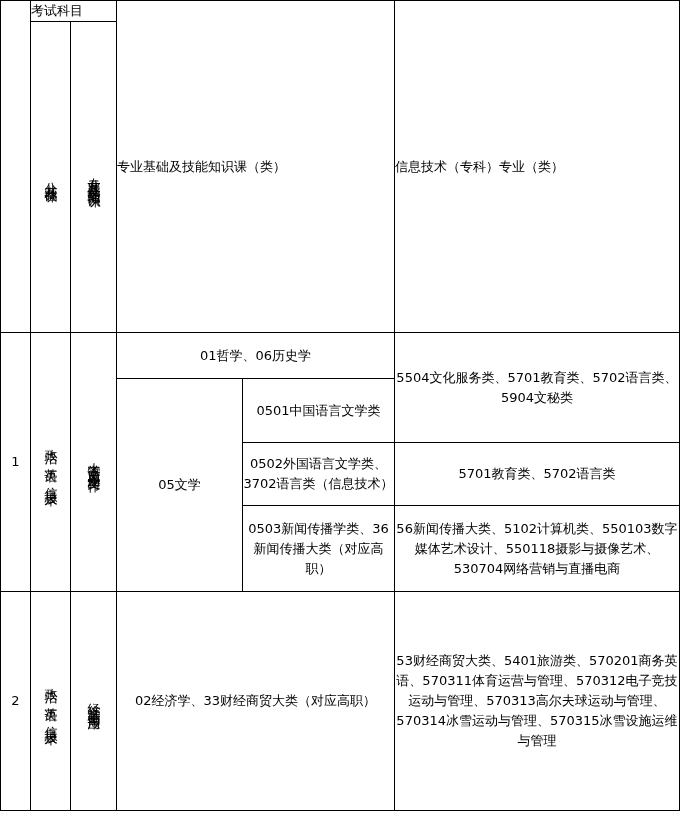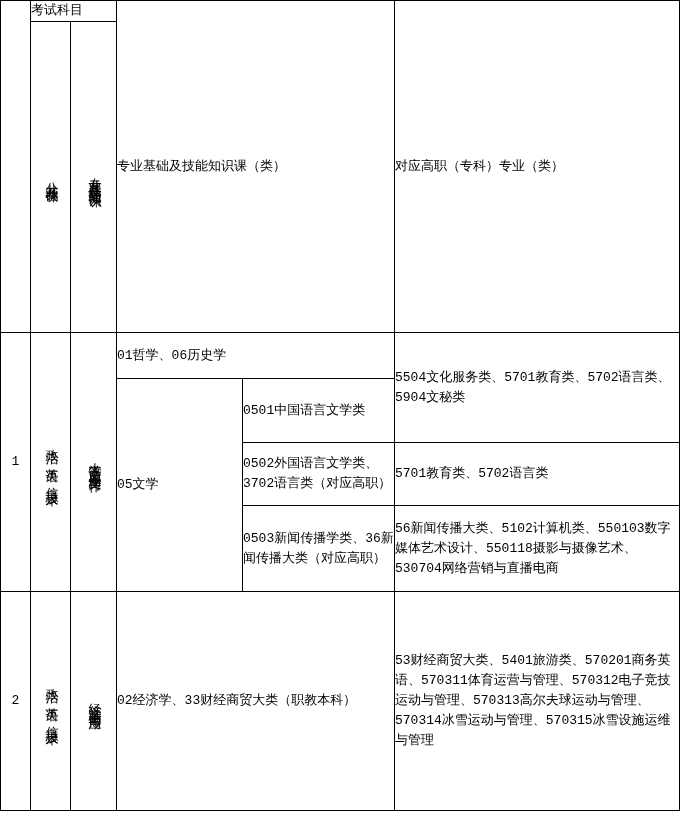--- a/index.html
+++ b/index.html
@@ -12,21 +12,20 @@
     background: #ffffff;
     font-family: "DejaVu Sans", "Liberation Sans", sans-serif;
     color: #000000;
     overflow: hidden;
   }
   table.exam-table {
     border-collapse: collapse;
     table-layout: fixed;
     width: 596px;
     margin: 0;
-    font-family: Liberation Mono, monospace;
   }
   table.exam-table td {
     border: 1px solid #000000;
     vertical-align: middle;
     padding: 0;
     font-size: 13px;
     line-height: 20px;
   }
   
   col.c-seq    { width: 30px; }
@@ -43,21 +42,21 @@
     line-height: 18px;
     margin: 0 auto;
     text-align: center;
     padding: 4px 0;
     font-size: 13px;
   }
   .cell-pad {
     padding: 7px 8px;
   }
   .mid-left {
-    text-align: left;
+    text-align: center;
   }
   .tall-head {
     height: 310px;
   }
   .nowrap-center {
     text-align: center;
     vertical-align: middle;
   }
   .vbox {
     display: flex;
@@ -77,21 +76,21 @@
     <col class="c-major">
     <col class="c-sub">
     <col class="c-voc">
   </colgroup>
   <tbody>
 
     <tr>
       <td rowspan="2" style="height:35px;"></td>
       <td colspan="2" class="cell-pad">考试科目</td>
       <td rowspan="2" colspan="2" class="cell-pad">专业基础及技能知识课（类）</td>
-      <td rowspan="2" class="cell-pad">对应高职（专科）专业（类）</td>
+      <td rowspan="2" class="cell-pad">信息技术（专科）专业（类）</td>
     </tr>
     <tr>
       <td class="nowrap-center tall-head">
         <div class="vbox">
             <div class="vtext">公共基础课</div>
           </div>
       </td>
       <td class="nowrap-center">
         <div class="vbox">
             <div class="vtext">专业基础及技能知识课</div>
@@ -112,37 +111,37 @@
           </div>
       </td>
       <td colspan="2" class="cell-pad mid-left" style="height:45px;">01哲学、06历史学</td>
       <td rowspan="2" class="cell-pad mid-left">5504文化服务类、5701教育类、5702语言类、5904文秘类</td>
     </tr>
     <tr>
       <td rowspan="3" class="cell-pad mid-left">05文学</td>
       <td class="cell-pad mid-left" style="height:63px;">0501中国语言文学类</td>
     </tr>
     <tr>
-      <td class="cell-pad mid-left" style="height:62px;">0502外国语言文学类、3702语言类（对应高职）</td>
+      <td class="cell-pad mid-left" style="height:62px;">0502外国语言文学类、3702语言类（信息技术）</td>
       <td class="cell-pad mid-left">5701教育类、5702语言类</td>
     </tr>
     <tr>
       <td class="cell-pad mid-left" style="height:85px;">0503新闻传播学类、36新闻传播大类（对应高职）</td>
       <td class="cell-pad mid-left">56新闻传播大类、5102计算机类、550103数字媒体艺术设计、550118摄影与摄像艺术、530704网络营销与直播电商</td>
     </tr>
 
     <tr>
       <td class="nowrap-center" style="height:218px;">2</td>
       <td class="nowrap-center">
         <div class="vbox">
             <div class="vtext">政治＋英语＋信息技术</div>
           </div>
       </td>
       <td class="nowrap-center">
         <div class="vbox">
             <div class="vtext">经济学基础与应用</div>
           </div>
       </td>
-      <td colspan="2" class="cell-pad mid-left">02经济学、33财经商贸大类（职教本科）</td>
+      <td colspan="2" class="cell-pad mid-left">02经济学、33财经商贸大类（对应高职）</td>
       <td class="cell-pad mid-left">53财经商贸大类、5401旅游类、570201商务英语、570311体育运营与管理、570312电子竞技运动与管理、570313高尔夫球运动与管理、570314冰雪运动与管理、570315冰雪设施运维与管理</td>
     </tr>
   </tbody>
 </table>
 
 </body></html>

